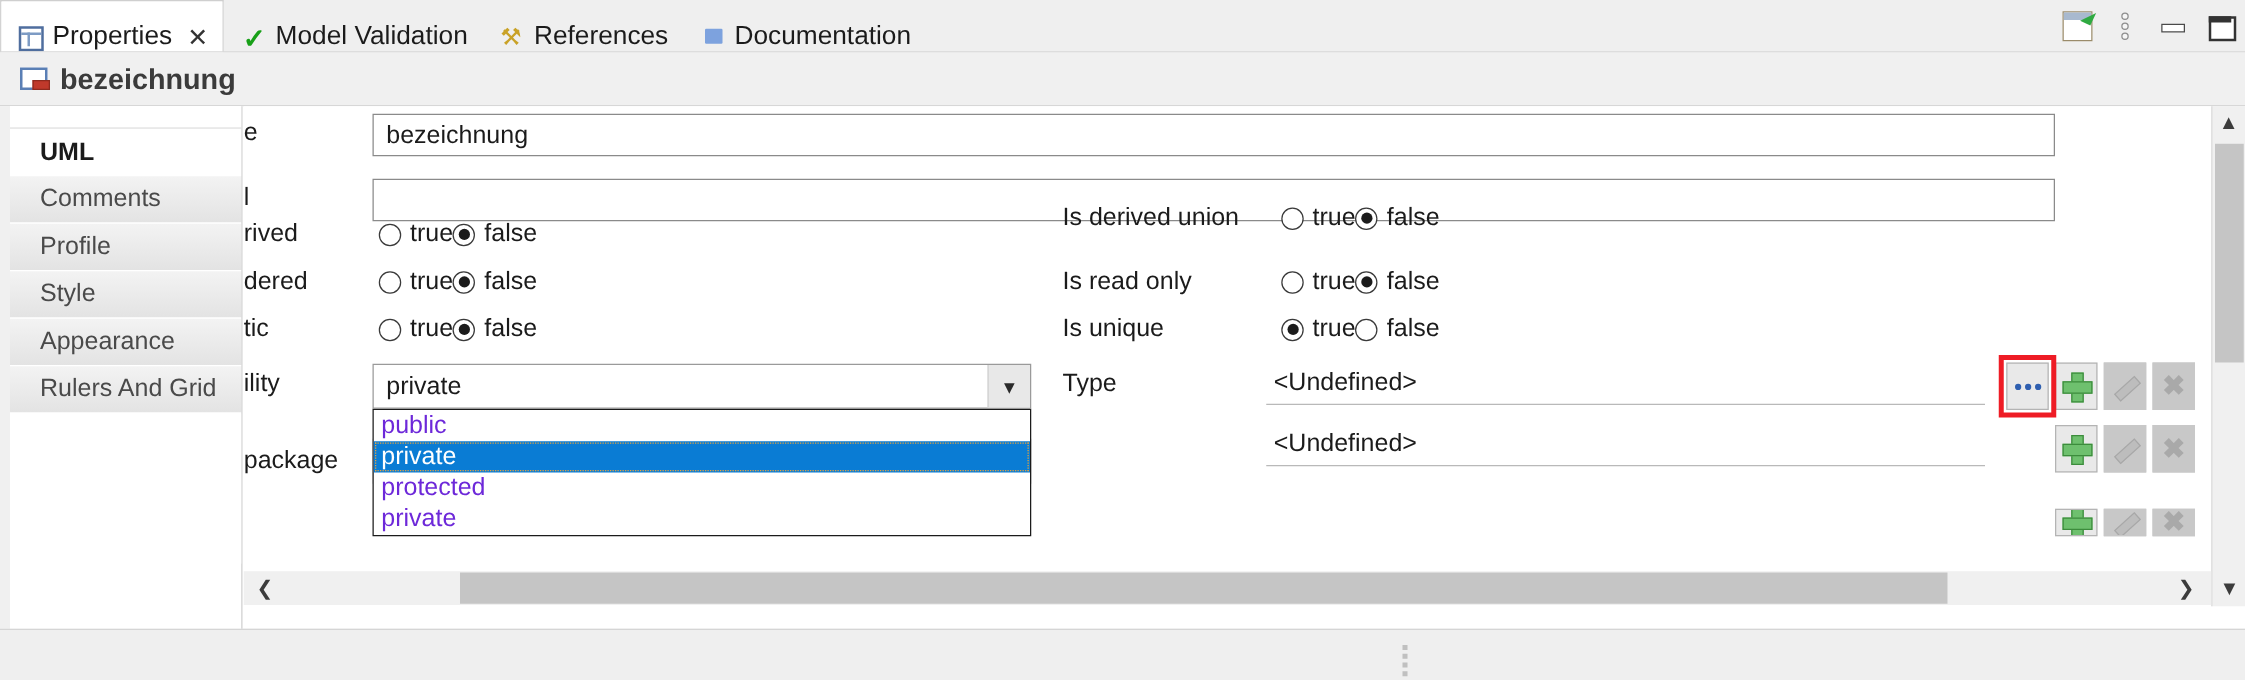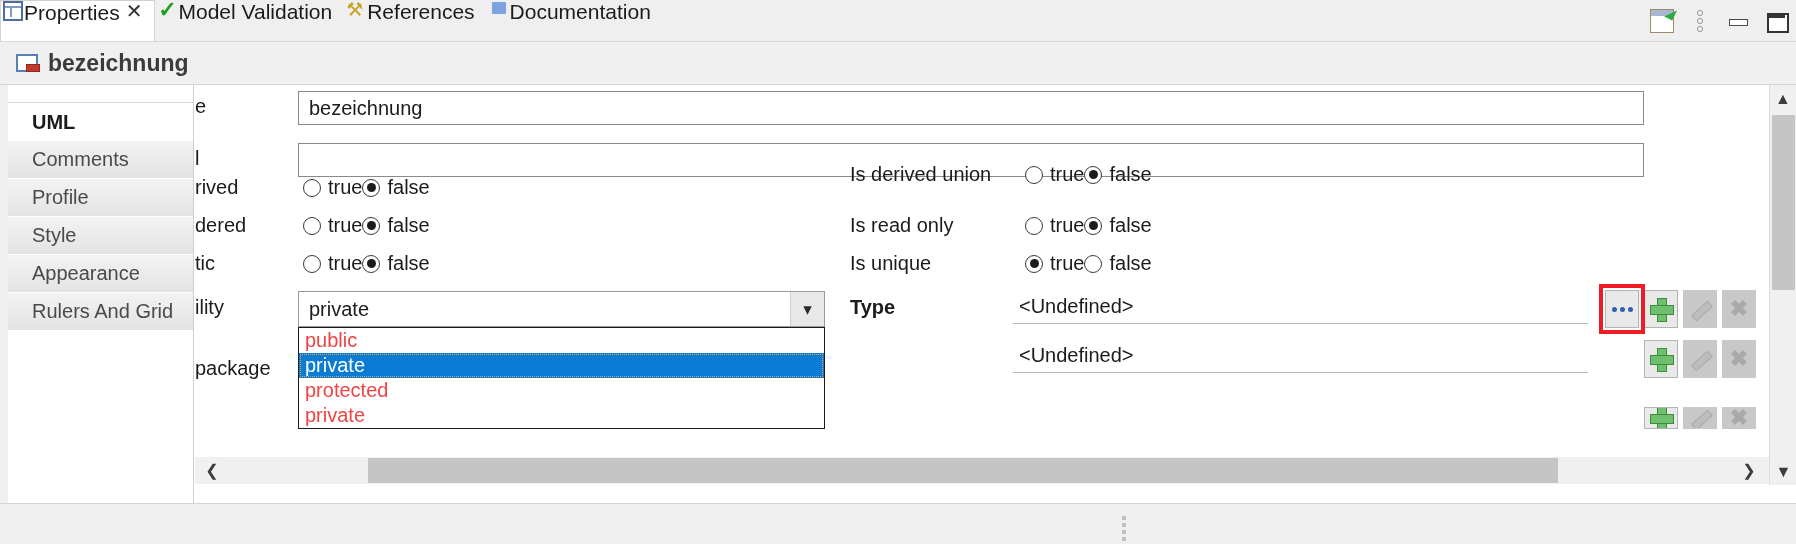--- a/index.html
+++ b/index.html
@@ -22,23 +22,23 @@
     width: 1796px; height: 42px;
     background: #efefef;
     display: flex; align-items: flex-start;
   }
   .tabbar-underline {
     position: absolute; left: 0; top: 41px; width: 1796px; height: 1px;
     background: #d8d8d8;
   }
   .tab {
     height: 41px;
-    display: flex; align-items: flex-start;
-    padding: 0 12px 0 2px;
-    gap: 1px;
+    display: flex; align-items: flex-end;
+    padding: 0 12px 0 14px;
+    gap: 7px;
     font-size: 21px;
     color: #1b1b1b;
     white-space: nowrap;
     cursor: default;
   }
   .tab.active {
     background: #ffffff;
     border: 1px solid #d3d3d3;
     border-bottom: 1px solid #ffffff;
     border-top: 1px solid #cfcfcf;
@@ -144,21 +144,21 @@
     display:flex;align-items:center;cursor:default;
   }
   .combo .val{flex:1;padding-left:10px;font-size:20px;color:#1b1b1b;}
   .combo .arrow{
     width:34px;height:34px;display:flex;align-items:center;justify-content:center;
     background:#e8e8e8;border-left:1px solid #cfcfcf;font-size:17px;color:#2a2a2a;
   }
   .combo-list{
     position:absolute;border:1.6px solid #1b1b1b;background:#ffffff;z-index:30;
   }
-  .opt{height:25px;display:flex;align-items:center;padding-left:6px;font-size:20px;color:#ef4444;cursor:default;}
+  .opt{height:25px;display:flex;align-items:center;padding-left:6px;font-size:20px;color:#6d28d9;cursor:default;}
   .opt.sel{background:#0a7cd4;color:#ffffff;outline:1px dotted #e8a33d;outline-offset:-2px;}
 
   
   .sqbtn{
     width:34px;height:38px;border:1px solid #b4b4b4;background:#e9e9e9;
     display:flex;align-items:center;justify-content:center;cursor:default;position:relative;
   }
   .sqbtn.disabled{background:#c8c8c8;border-color:#c8c8c8;}
   .dots3{display:flex;gap:3px;}
   .dots3 i{width:5px;height:5px;border-radius:50%;background:#2f5fb0;display:block;}
@@ -387,21 +387,21 @@
             <span class="dot on"></span>
             <span>true</span>
           </span>
           <span class="radio">
             <span class="dot"></span>
             <span>false</span>
           </span>
         </span>
       </div>
 
-      <div class="row" style="left:655px;top:211px;font-weight:bold;">
+      <div class="row" style="left:655px;top:211px;">
         <span class="lbl" style="width:175px;">Type</span>
       </div>
       <div class="underlinefield" style="position:absolute;left:818px;top:205px;width:575px;">
         <span>&lt;Undefined&gt;</span>
       </div>
       <div class="sqbtn" style="position:absolute;left:1410px;top:205px;">
         <span class="dots3">
             <i></i>
             <i></i>
             <i></i>

